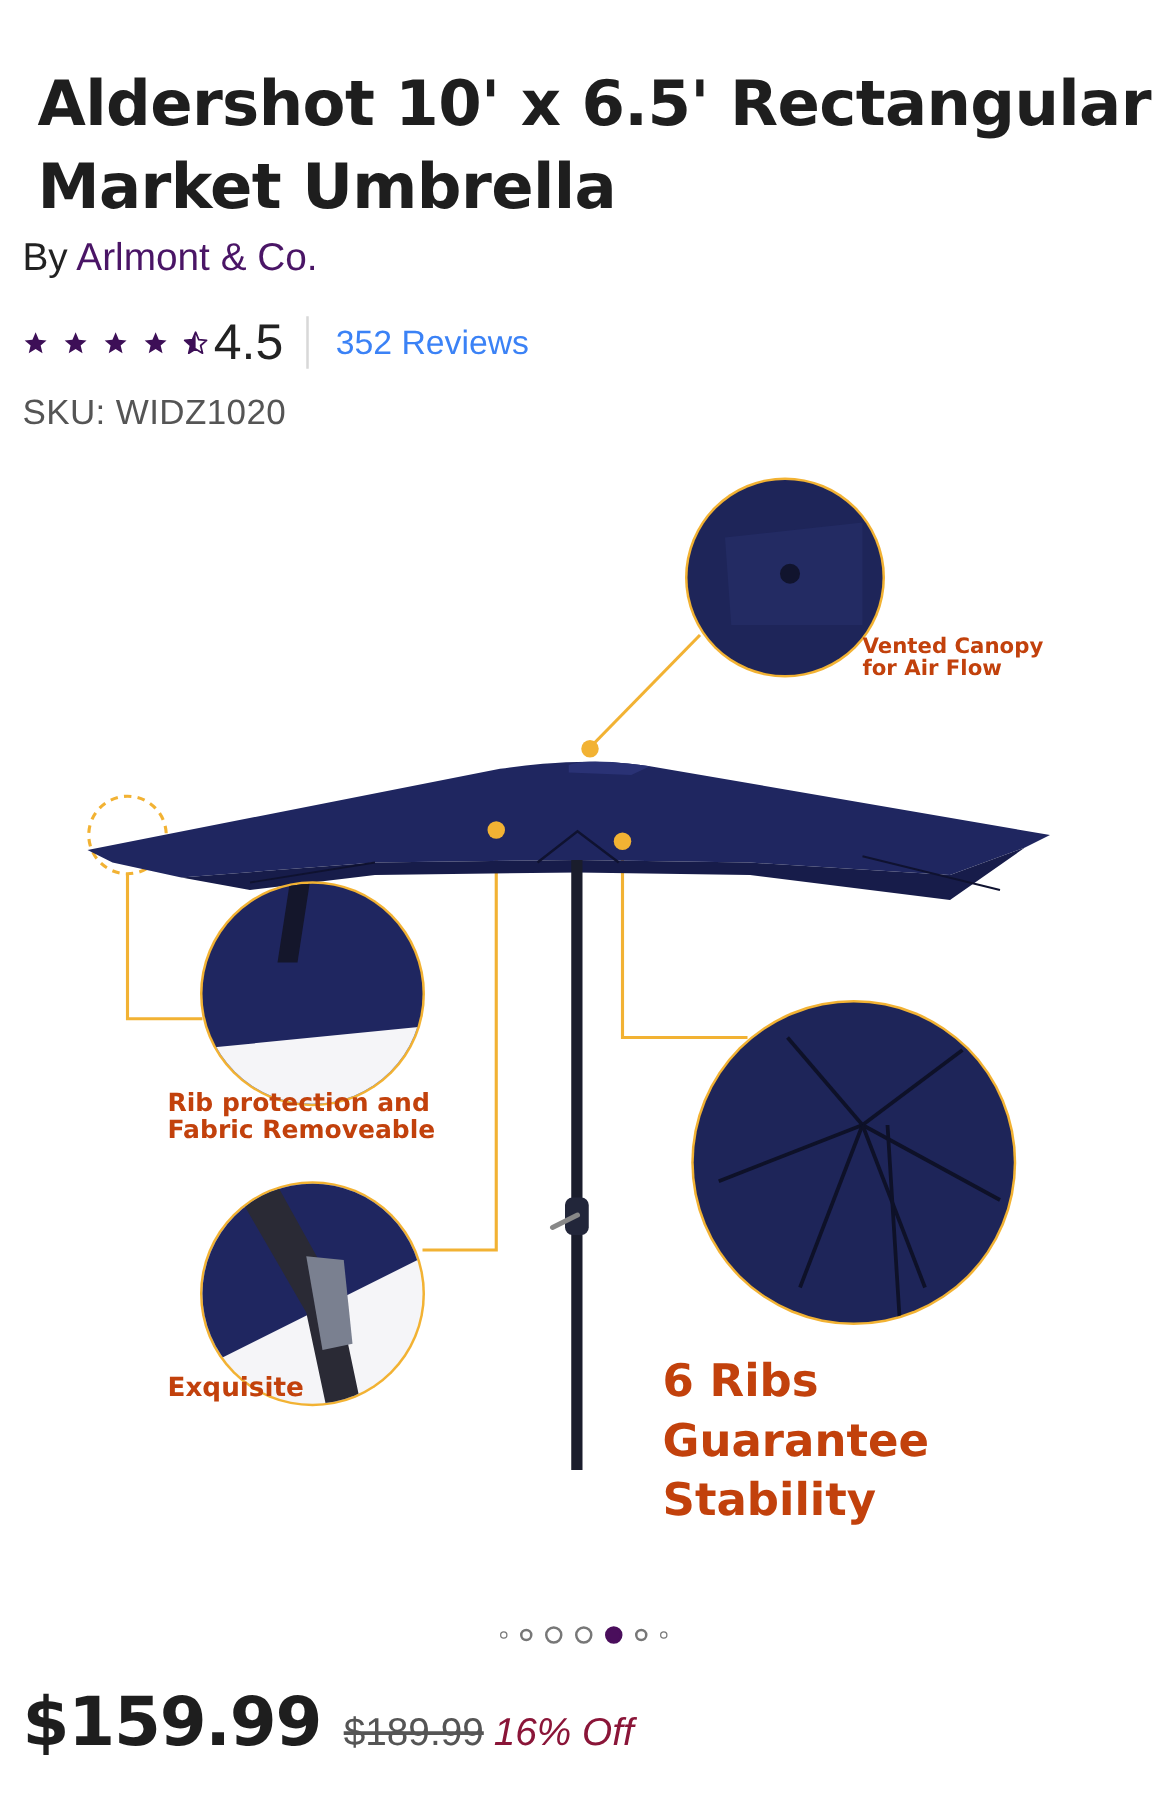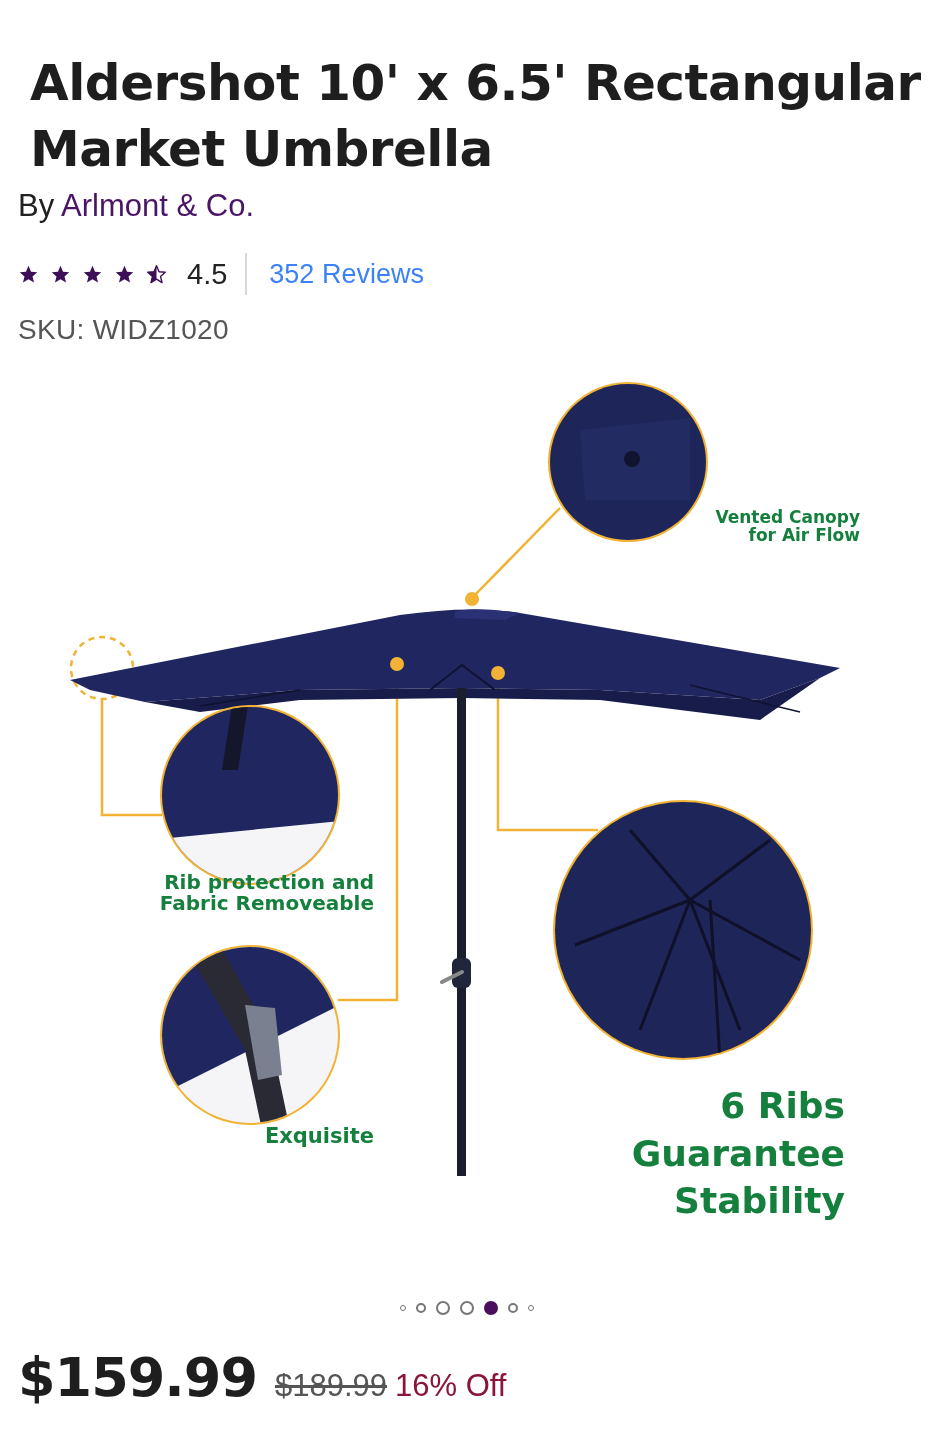--- a/index.html
+++ b/index.html
@@ -3,33 +3,33 @@
 <meta charset="utf-8">
 <style>
   html,body{margin:0;padding:0;background:#fff;}
   body{width:933px;height:1440px;position:relative;overflow:hidden;font-family:"Liberation Sans","DejaVu Sans",sans-serif;color:#222;}
   .title{position:absolute;left:18px;top:38px;width:900px;margin:12px;font-family:"DejaVu Sans",sans-serif;font-weight:bold;font-size:50px;line-height:66px;letter-spacing:-0.5px;color:#1e1e1e;}
   .byline{position:absolute;left:18px;top:186px;font-size:31px;line-height:40px;color:#222;}
   .byline a{color:#4a1566;text-decoration:none;}
   .rating{position:absolute;left:18px;top:252px;height:44px;display:flex;align-items:center;}
   .stars{display:flex;gap:11px;}
   .star{width:21px;height:21px;}
-  .rating-val{font-size:29px;color:#222;margin-left:20px;}
+  .rating-val{font-size:40px;color:#222;margin-left:4px;}
   .divider{width:2px;height:42px;background:#d8d8d8;margin:0 22px 0 18px;}
   .reviews{font-size:27px;color:#3b82f6;text-decoration:none;}
   .sku{position:absolute;left:18px;top:314px;font-size:28px;color:#555;letter-spacing:0.3px;}
   .image-wrap{position:absolute;left:0;top:370px;width:933px;height:900px;}
-  .caption{position:absolute;font-family:"DejaVu Sans",sans-serif;font-weight:bold;color:#15803d;text-align:right;line-height:1.05;}
+  .caption{position:absolute;font-family:"DejaVu Sans",sans-serif;font-weight:bold;color:#c2410c;text-align:left;line-height:1.05;}
   .dots{position:absolute;left:0;top:1296px;width:933px;height:24px;display:flex;justify-content:center;align-items:center;gap:10px;}
   .dot{border-radius:50%;border:2px solid #777;box-sizing:border-box;}
   .dot.active{background:#4a0e5c;border-color:#4a0e5c;}
   .price-row{position:absolute;left:18px;top:1346px;display:flex;align-items:baseline;text-align:center;}
   .price{font-family:"DejaVu Sans",sans-serif;font-weight:bold;font-size:54px;color:#1e1e1e;letter-spacing:-1px;}
   .orig{font-size:31px;color:#555;text-decoration:line-through;margin-left:18px;}
-  .off{font-size:31px;color:#8a1538;margin-left:8px;}
+  .off{font-size:31px;color:#8a1538;margin-left:8px;font-style:italic;}
 </style>
 </head>
 <body>
 
 <h1 class="title">Aldershot 10' x 6.5' Rectangular Market Umbrella</h1>
 
 <div class="byline">
   <span>By </span><a href="#">Arlmont &amp; Co.</a>
 </div>
 
@@ -150,21 +150,21 @@
   </svg>
 
   <div class="caption" style="left:690px;top:139px;width:170px;font-size:17px;">
     <div>Vented Canopy</div>
     <div>for Air Flow</div>
   </div>
   <div class="caption" style="left:134px;top:502px;width:240px;font-size:20px;">
     <div>Rib protection and</div>
     <div>Fabric Removeable</div>
   </div>
-  <div class="caption" style="left:134px;top:753px;width:240px;font-size:21px;line-height:1.3;">
+  <div class="caption" style="left:134px;top:727px;width:240px;font-size:21px;line-height:1.3;">
     <div>Exquisite</div>
   </div>
   <div class="caption" style="left:530px;top:712px;width:315px;font-size:36px;line-height:1.32;">
     <div>6 Ribs</div>
     <div>Guarantee Stability</div>
   </div>
 </div>
 
 <div class="dots">
   <span class="dot" style="width:6px;height:6px;border-width:1.5px;"></span>

